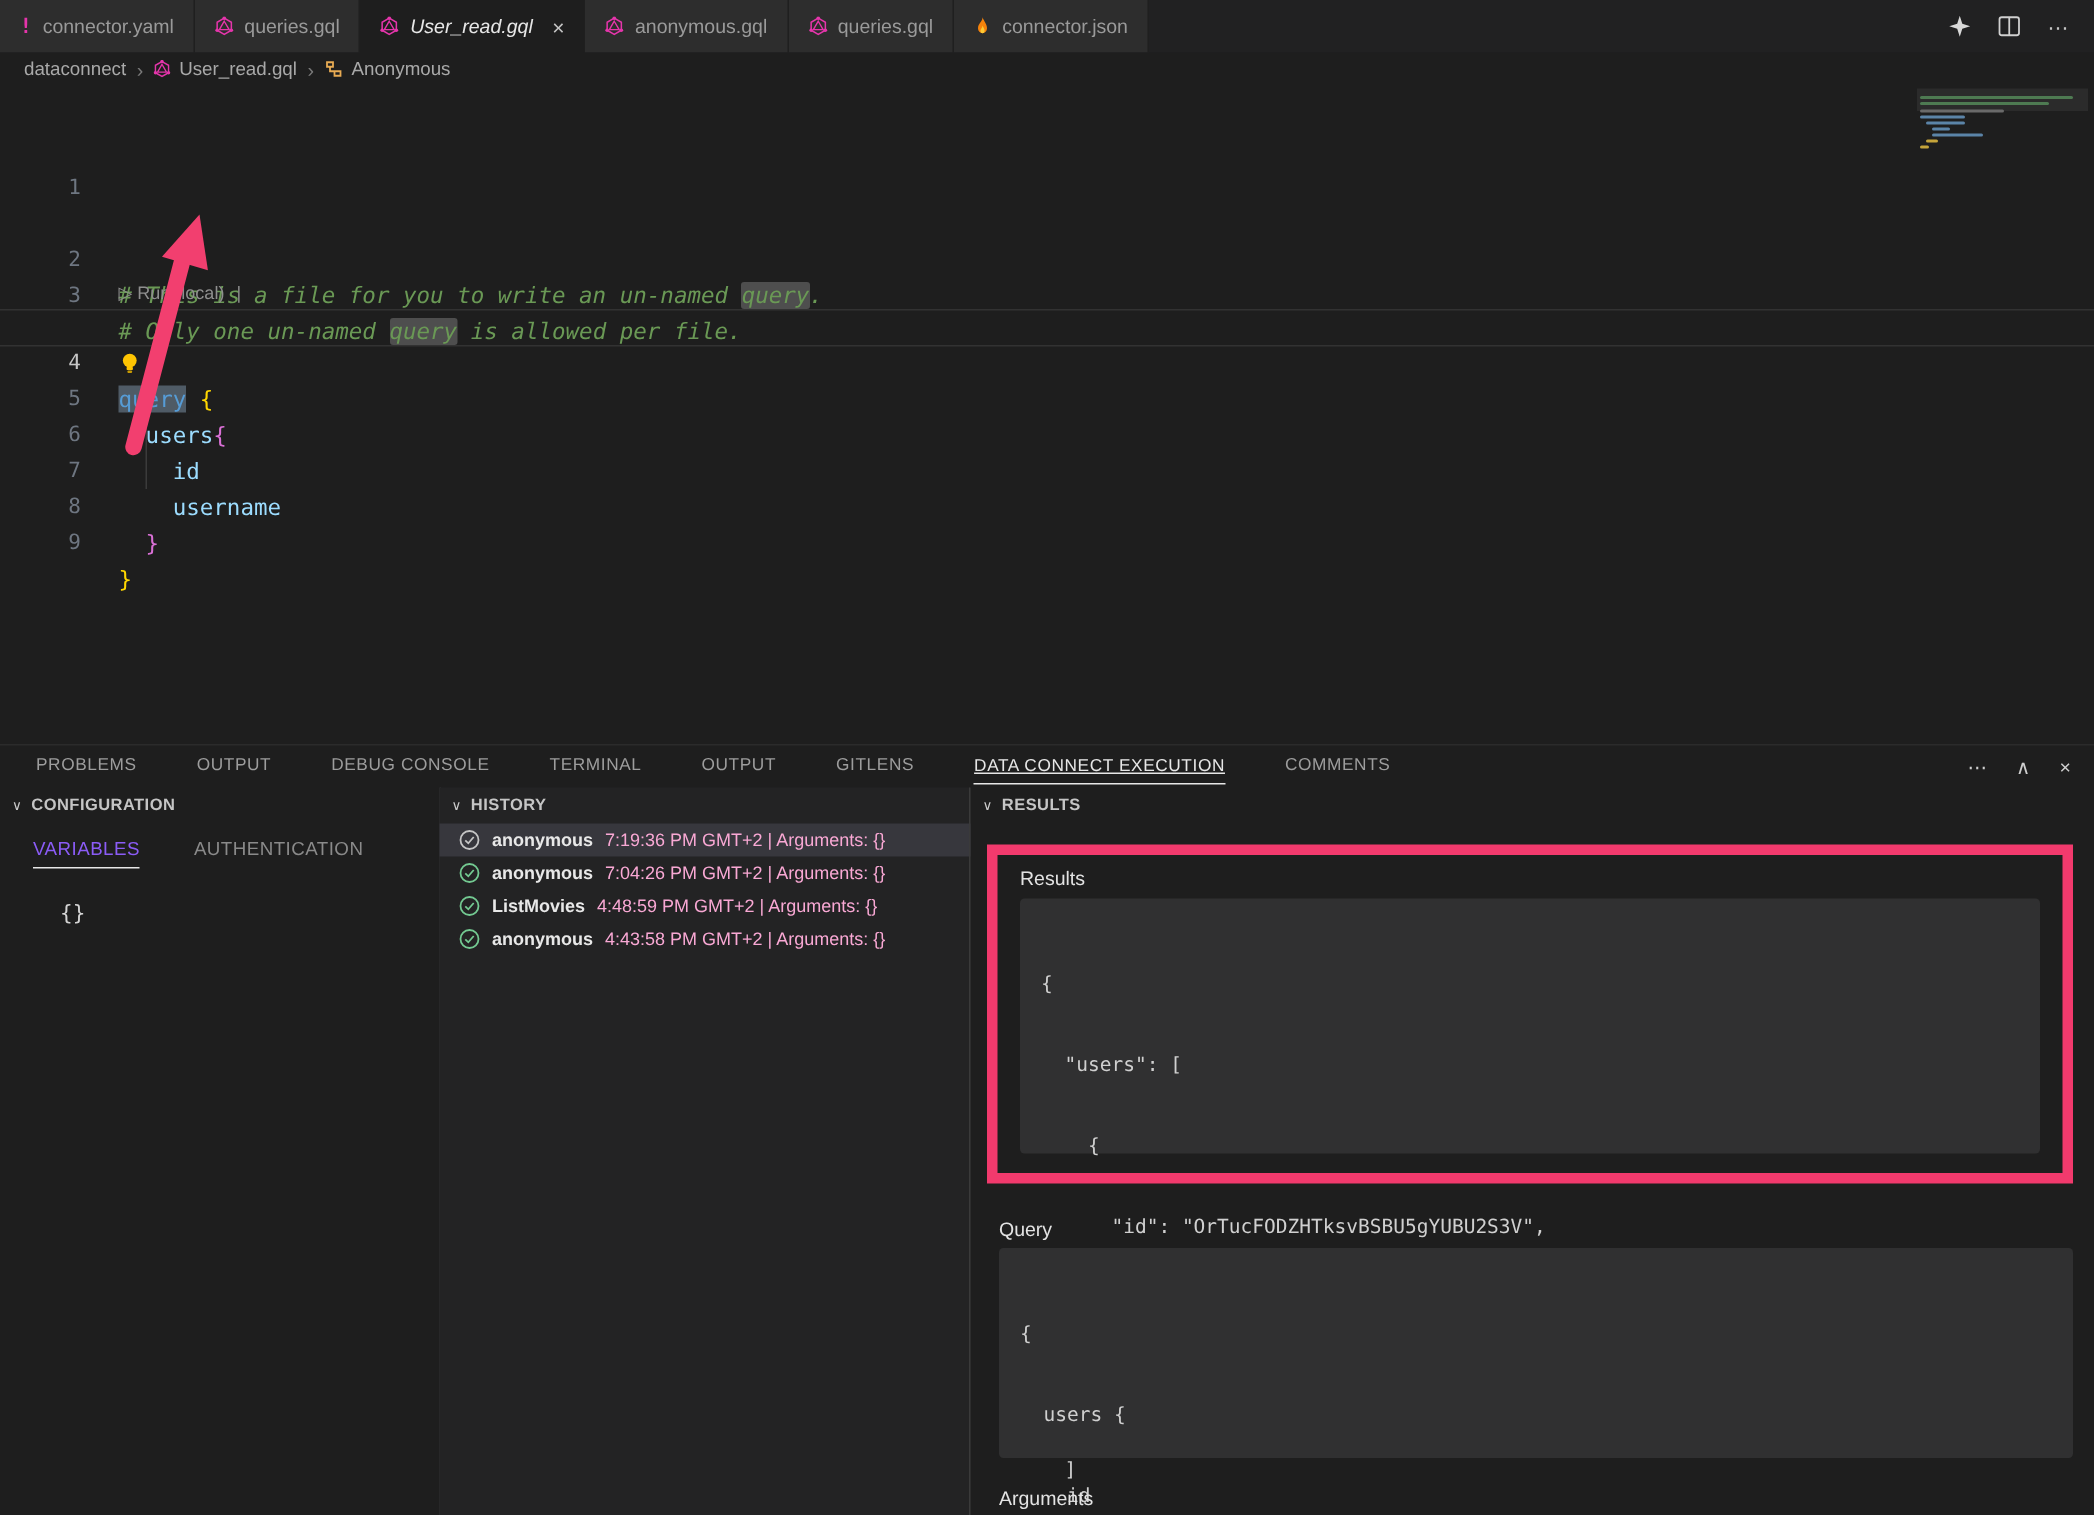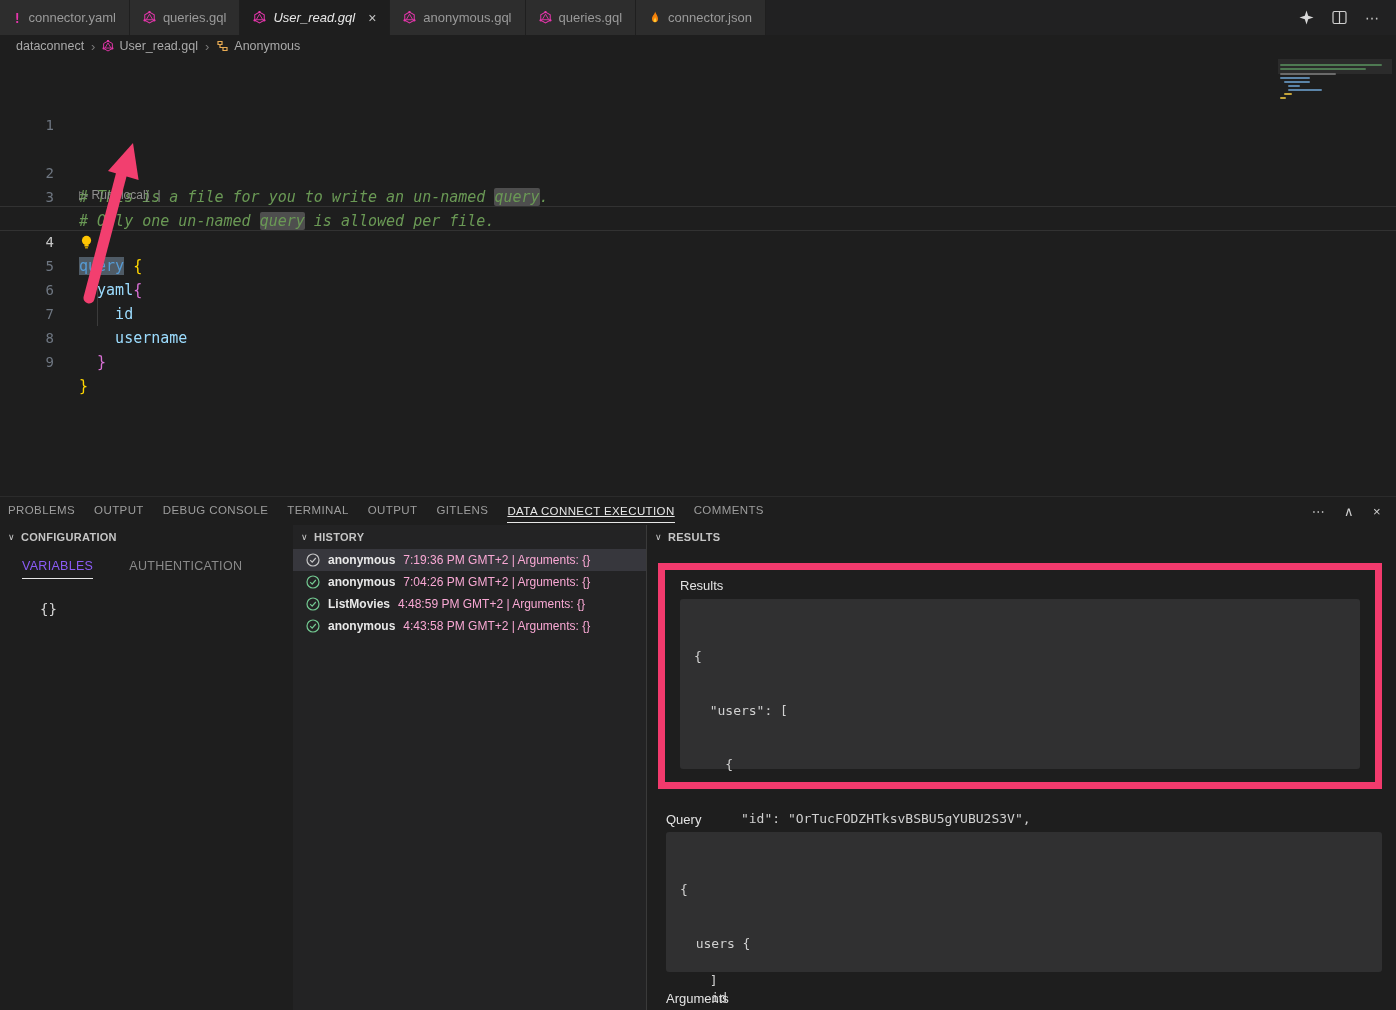--- a/index.html
+++ b/index.html
@@ -47,21 +47,21 @@
   
   .minimap { position:absolute; right:4px; top:2px; width:114px; height:72px; }
   .minimap .slider { position:absolute; left:0; right:0; top:0; height:15px; background:rgba(121,121,121,0.15); }
   .mmbar { position:absolute; height:2px; border-radius:1px; }
 
   .arrow-svg { position:absolute; left:0; top:0; width:100%; height:100%; pointer-events:none; }
 
   
   .panel { position:absolute; top:496px; left:0; right:0; bottom:0; background:#1e1e1e; border-top:1px solid #2b2b2b; }
   .panel-tabs { position:absolute; top:0; left:0; right:0; height:28px; display:flex; align-items:center;
-    padding-left:8px; gap:19px; font-size:11.5px; color:#9d9d9d; letter-spacing:0.4px; }
+    padding-left:24px; gap:40px; font-size:11.5px; color:#9d9d9d; letter-spacing:0.4px; }
   .ptab { cursor:pointer; padding-bottom:2px; }
   .ptab.active { color:#e7e7e7; border-bottom:1px solid #e7e7e7; padding-bottom:5px; margin-bottom:-6px;text-decoration:underline; }
   .panel-actions { margin-left:auto; display:flex; align-items:center; gap:19px; padding-right:15px; color:#cfcfcf; font-size:13px; }
   .panel-actions span { cursor:pointer; }
 
   .col-sep { position:absolute; top:28px; bottom:0; width:1px; background:#3a3a3a; }
   .section-hdr { height:24px; display:flex; align-items:center; gap:6px; padding-left:8px;
     font-size:11px; font-weight:bold; color:#c5c5c5; letter-spacing:0.3px; }
   .section-hdr .chev { font-size:9px; font-weight:normal; color:#cccccc; }
 
@@ -222,21 +222,21 @@
     <span>|</span>
   </div>
 
   <div class="crow" style="top:149px;">
     <span class="lnum active">4</span>
     <span class="ccontent"><span class="c-kw selhl">query</span><span> </span><span class="c-gold">{</span></span>
   </div>
 
   <div class="crow" style="top:173px;">
     <span class="lnum">5</span>
-    <span class="ccontent"><span>  </span><span class="c-var">yaml</span><span class="c-mag">{</span></span>
+    <span class="ccontent"><span>  </span><span class="c-var">users</span><span class="c-mag">{</span></span>
   </div>
 
   <div class="crow" style="top:197px;">
     <span class="lnum">6</span>
     <span class="ccontent c-var">    id</span>
   </div>
 
   <div class="crow" style="top:221px;">
     <span class="lnum">7</span>
     <span class="ccontent c-var">    username</span>

